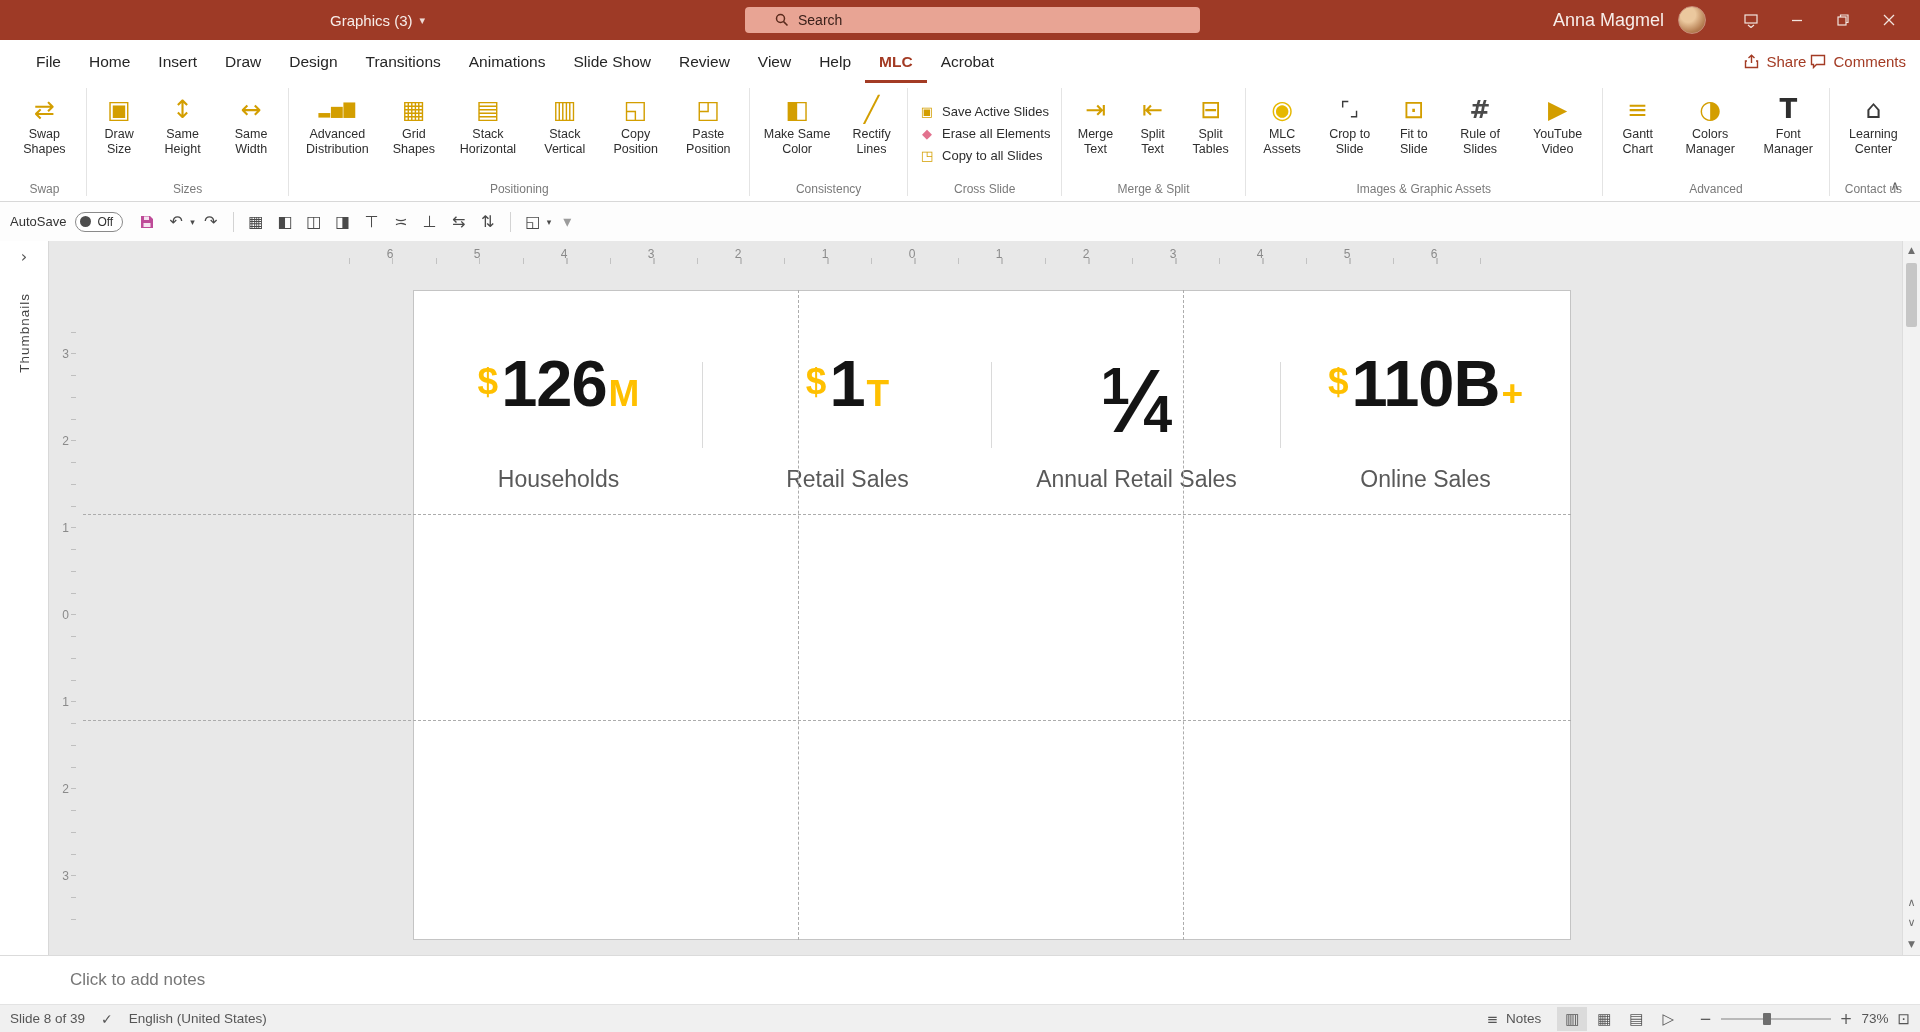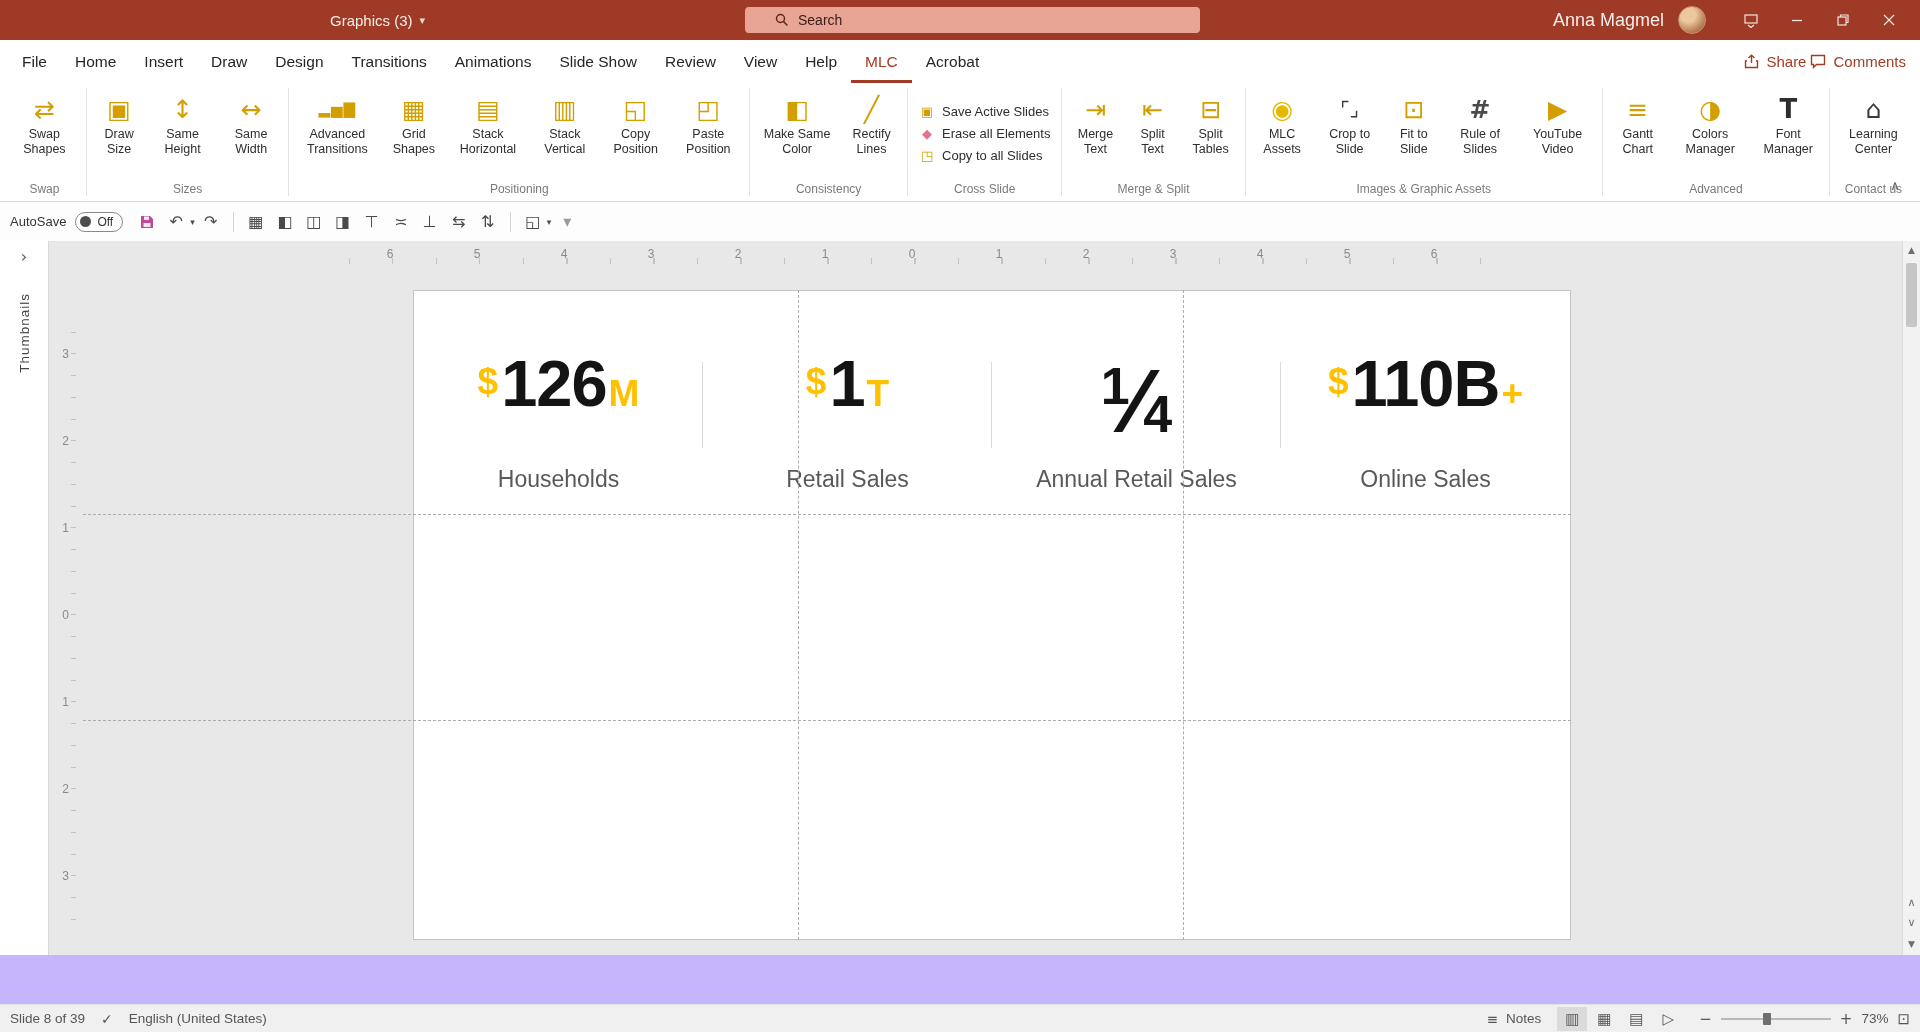--- a/index.html
+++ b/index.html
@@ -14,23 +14,23 @@
   .tb-title { position:absolute; left:330px; top:0; height:40px; display:flex; align-items:center; gap:7px; font-size:15px; }
   .tb-caret { font-size:11px; opacity:.9; }
   .tb-search { position:absolute; left:745px; top:7px; width:455px; height:26px; background:var(--search-bg); border-radius:4px; display:flex; align-items:center; gap:9px; padding-left:30px; color:#3A201A; font-size:14px; }
   .tb-right { position:absolute; right:8px; top:0; height:40px; display:flex; align-items:center; }
   .tb-user { font-size:18px; margin-right:14px; }
   .tb-avatar { width:28px; height:28px; border-radius:50%; background:radial-gradient(circle at 35% 30%, #EBC89E 0 30%, #B57E52 70%, #8A5A36); margin-right:22px; border:1px solid #C98D78; }
   .tb-btn { width:46px; height:40px; display:flex; align-items:center; justify-content:center; }
   .tb-btn svg { display:block; }
 
   
-  .menubar { height:43px; background:#FFF; display:flex; align-items:center; padding-left:8px; position:relative; }
+  .menubar { height:43px; background:#FFF; display:flex; align-items:center; padding-left:22px; position:relative; }
   .mtab { padding:0 14px; height:43px; line-height:43px; font-size:15.5px; color:#262626; white-space:nowrap; }
-  .mtab.active { font-weight:normal; color:#A33B24; box-shadow:inset 0 -3px 0 #A33B24; }
+  .mtab.active { font-weight:bold; color:#A33B24; box-shadow:inset 0 -3px 0 #A33B24; }
   .mb-right { position:absolute; right:14px; top:0; height:43px; display:flex; align-items:center; gap:4px; }
   .mb-btn { display:flex; align-items:center; gap:7px; font-size:15px; color:var(--accent); }
 
   
   .ribbon { height:119px; background:#FFF; border-bottom:1px solid #D8D8D8; display:flex; align-items:stretch; padding:0 4px; position:relative; }
   .rgroup { display:flex; flex-direction:column; padding:3px 3px 0; }
   .rbtns { flex:1; display:flex; align-items:flex-start; }
   .rgname { font-size:12px; color:#7A7A7A; text-align:center; padding:2px 6px 5px; white-space:nowrap; }
   .rsep { width:1px; background:#E4E4E4; margin:5px 1px; }
   .rbtn { min-width:56px; max-width:88px; padding:5px 3px 2px; display:flex; flex-direction:column; align-items:center; font-size:12.5px; line-height:15px; text-align:center; color:#2E2E2E; border-radius:3px; }
@@ -230,21 +230,21 @@
         </div>
       </div>
       <div class="rgname" data-name="ribbon-group-label">Sizes</div>
     </div>
     <div class="rsep" data-name="ribbon-group-separator"></div>
 
     <div class="rgroup" data-name="ribbon-group-positioning">
       <div class="rbtns">
         <div class="rbtn" data-name="advanced-distribution-button">
           <div class="ric" data-name="advanced-distribution-icon">▂▅▇</div>
-          <div data-name="button-label">Advanced Transitions</div>
+          <div data-name="button-label">Advanced Distribution</div>
         </div>
         <div class="rbtn" data-name="grid-shapes-button">
           <div class="ric" data-name="grid-shapes-icon">▦</div>
           <div data-name="button-label">Grid Shapes</div>
         </div>
         <div class="rbtn" data-name="stack-horizontal-button">
           <div class="ric" data-name="stack-horizontal-icon">▤</div>
           <div data-name="button-label">Stack Horizontal</div>
         </div>
         <div class="rbtn" data-name="stack-vertical-button">
@@ -487,20 +487,23 @@
 
     <div class="scrollbar" data-name="vertical-scrollbar">
       <span class="sbtn sb-up" data-name="scroll-up-icon">▲</span>
       <span class="sb-thumb" data-name="scrollbar-thumb"></span>
       <span class="sbtn sb-prev" data-name="previous-slide-button">∧</span>
       <span class="sbtn sb-next" data-name="next-slide-button">∨</span>
       <span class="sbtn sb-down" data-name="scroll-down-icon">▼</span>
     </div>
   </div>
 
+  <div class="notesbar" data-name="notes-pane">
+    <span data-name="notes-placeholder">Click to add notes</span>
+  </div>
 
   <div class="statusbar" data-name="status-bar">
     <span data-name="slide-indicator">Slide 8 of 39</span>
     <span class="spell" data-name="spell-check-icon">✓</span>
     <span data-name="language-indicator">English (United States)</span>
     <span class="sb-spacer" data-name="statusbar-spacer"></span>
     <span class="sb-group" data-name="notes-toggle">
       <span class="glyph" data-name="notes-icon">≡</span>
       <span data-name="notes-toggle-label">Notes</span>
     </span>

